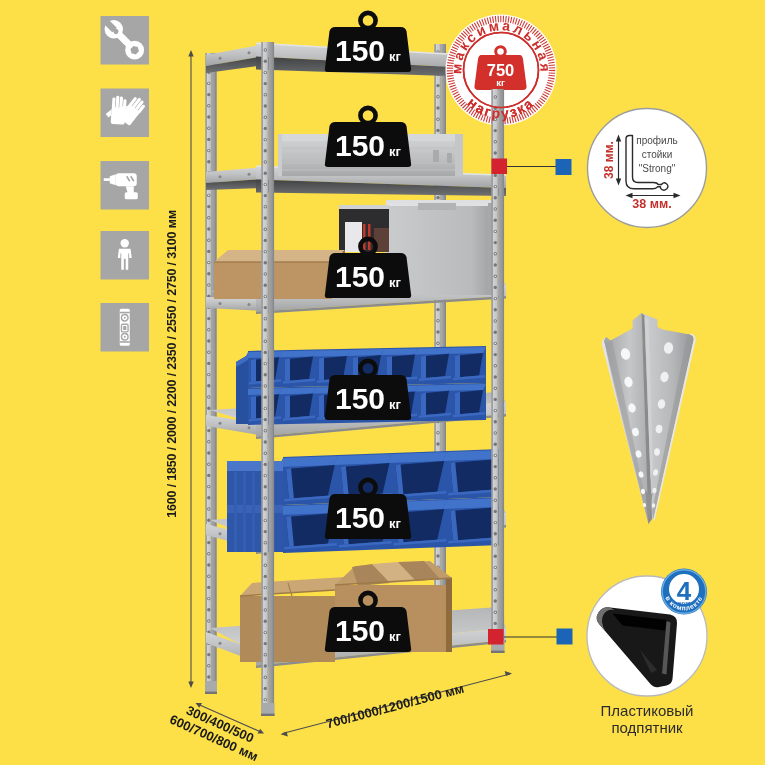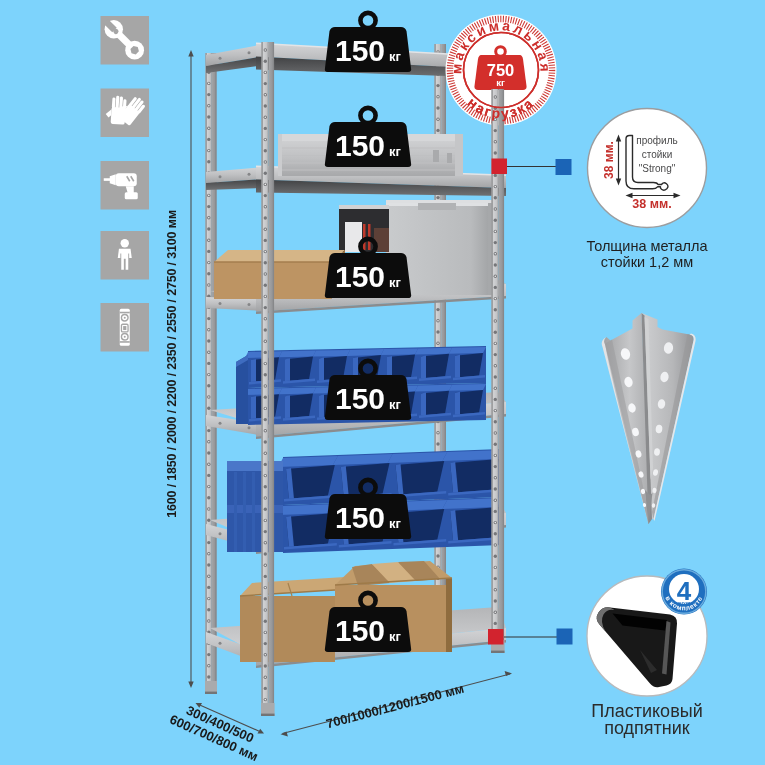--- a/index.html
+++ b/index.html
@@ -1,16 +1,16 @@
 <!DOCTYPE html>
 <html><head>
 <meta charset="utf-8">
 <style>
   html,body{margin:0;padding:0;background:#fff;}
-  #wrap{position:relative;width:765px;height:765px;background:#7dd3fc;overflow:hidden;
+  #wrap{position:relative;width:765px;height:765px;background:#fde047;overflow:hidden;
         font-family:"Liberation Sans",sans-serif;}
   .txt{position:absolute;white-space:nowrap;}
 </style>
 </head>
 <body>
 <div id="wrap">
 <svg width="765" height="765" viewBox="0 0 765 765" font-family="Liberation Sans">
 <defs>
 <linearGradient id="postg" x1="0" y1="0" x2="1" y2="0">
  <stop offset="0" stop-color="#b3b4b6"></stop>
@@ -760,15 +760,14 @@
         <path id="badgearc" d="M 664.5 594 A 19.8 19.8 0 0 0 703.5 594"></path>
       </defs>
 <text font-size="6.6" font-weight="bold" fill="#fff" letter-spacing="0.7"><textPath href="#badgearc" startOffset="50%" text-anchor="middle">в комплекте</textPath></text>
 </svg>
 <div class="txt" style="left:171px;top:364px;transform:translate(-50%,-50%) rotate(-90deg) scaleX(0.95);font-size:13.2px;font-weight:bold;color:#1a1a1a;letter-spacing:-0.2px;">1600 / 1850 / 2000 / 2200 / 2350 / 2550 / 2750 / 3100 мм</div>
 <div class="txt" style="left:217px;top:731px;transform:translate(-50%,-50%) rotate(24deg);font-size:13px;font-weight:bold;color:#1a1a1a;text-align:center;line-height:15px;">300/400/500<br>600/700/800 мм</div>
 <div class="txt" style="left:395px;top:706px;transform:translate(-50%,-50%) rotate(-14.7deg);font-size:13px;font-weight:bold;color:#1a1a1a;">700/1000/1200/1500 мм</div>
 <div class="txt" style="left:609px;top:160px;transform:translate(-50%,-50%) rotate(-90deg);font-size:12px;font-weight:bold;color:#c4302c;">38 мм.</div>
 <div class="txt" style="left:652px;top:204px;transform:translate(-50%,-50%);font-size:12.5px;font-weight:bold;color:#c4302c;">38 мм.</div>
 <div class="txt" style="left:657px;top:155px;transform:translate(-50%,-50%);font-size:10px;color:#4a4a4b;text-align:center;line-height:14px;">профиль<br>стойки<br>"Strong"</div>
-<div class="txt" style="left:647px;top:254px;transform:translate(-50%,-50%);font-size:14.5px;color:#1f1f1f;text-align:center;line-height:15.5px;">Толщина металла<br>стойки 1,2 мм</div>
-<div class="txt" style="left:647px;top:719px;transform:translate(-50%,-50%);font-size:18px;color:#2b2b2b;text-align:center;line-height:16.5px;">Пластиковый<br>подпятник</div>
+<div class="txt" style="left:647px;top:719px;transform:translate(-50%,-50%);font-size:15px;color:#2b2b2b;text-align:center;line-height:16.5px;">Пластиковый<br>подпятник</div>
 </div>
 
 </body></html>

